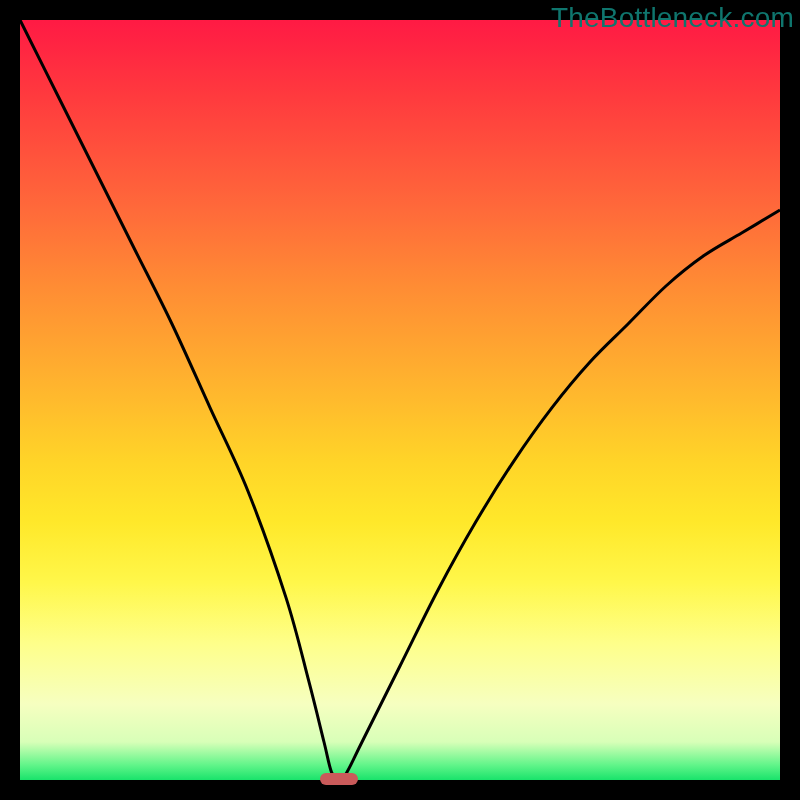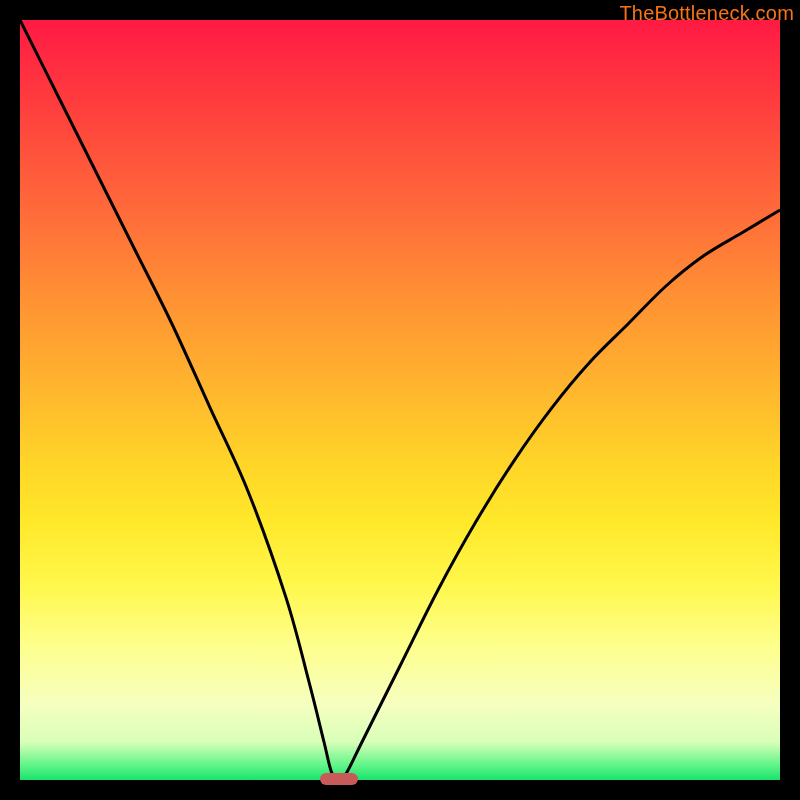--- a/index.html
+++ b/index.html
@@ -39,22 +39,22 @@
       #d8ffb8 95%,
       #62f58a 98%,
       #19e36b 100%
     );
   }
   .watermark {
     position: absolute;
     top: 2px;
     right: 6px;
     font-family: Arial, Helvetica, sans-serif;
-    font-size: 20px;
-    color: #f97316;
+    font-size: 28px;
+    color: #0f766e;
     letter-spacing: 0.2px;
     user-select: none;
   }
   svg.curve {
     position: absolute;
     left: 0;
     top: 0;
     width: 760px;
     height: 760px;
     overflow: visible;

